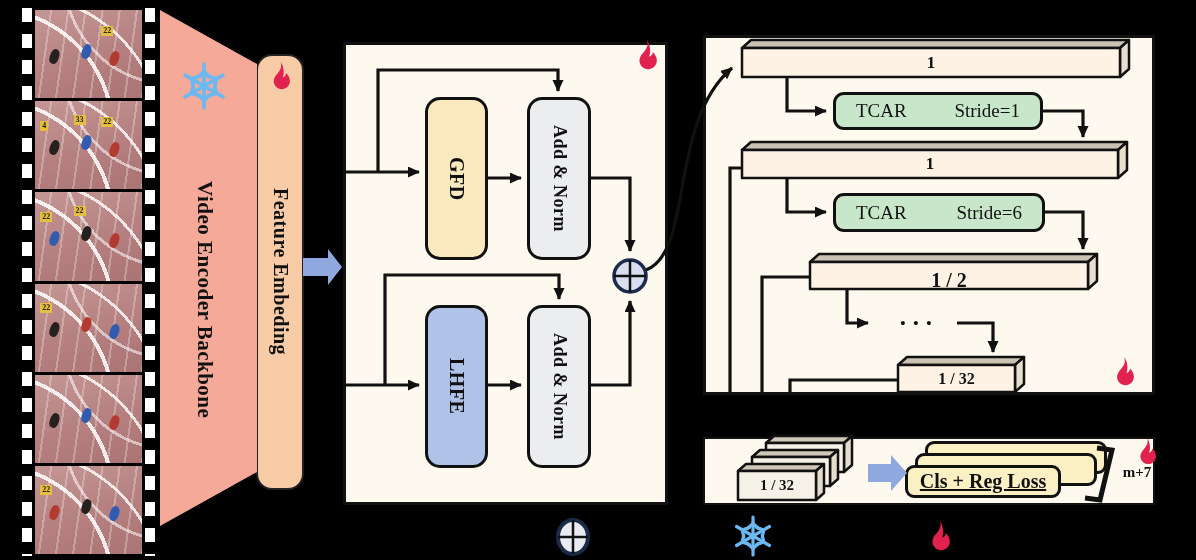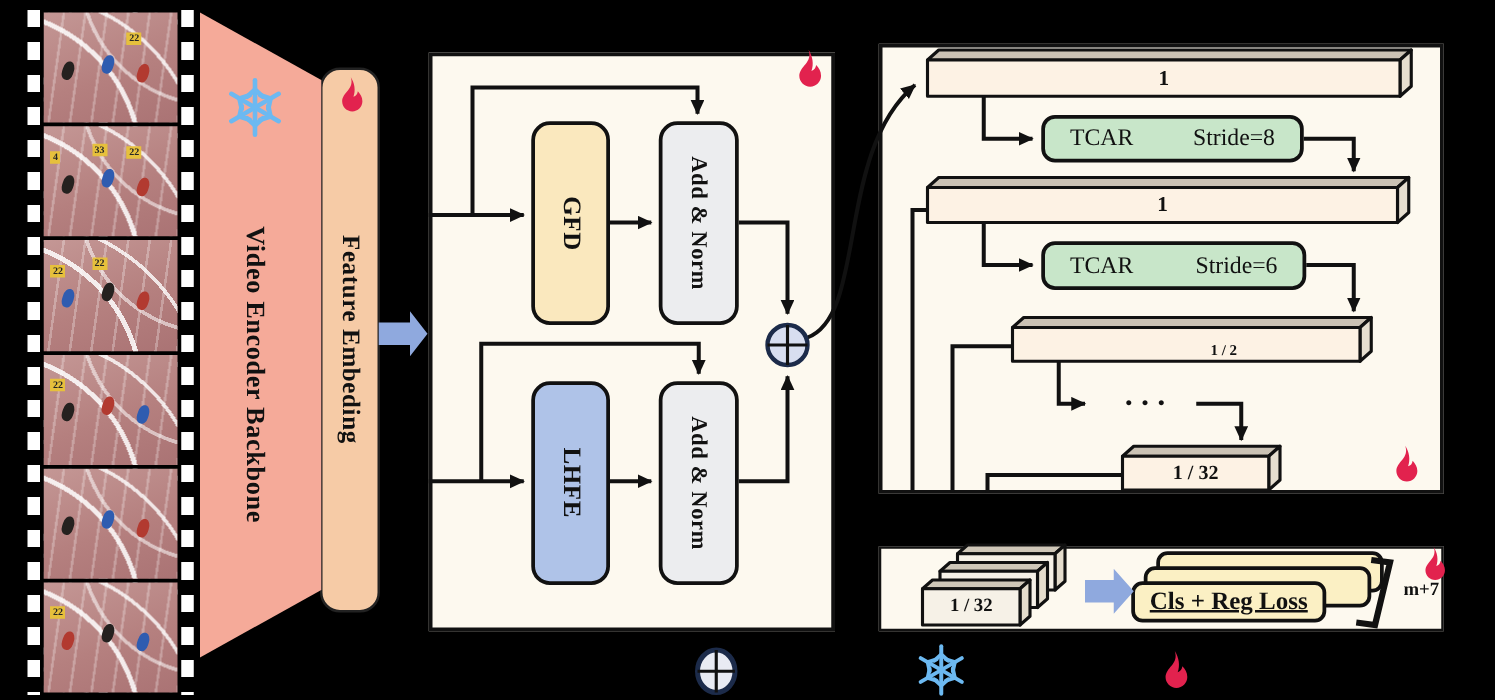--- a/index.html
+++ b/index.html
@@ -121,30 +121,30 @@
   <div class="abs box lhfe">
     <span class="vtext" style="font-size:20px">LHFE</span>
   </div>
   <div class="abs box an2">
     <span class="vtext" style="font-size:18px">Add &amp; Norm</span>
   </div>
 
   <div class="abs panel" style="left:703px;top:35px;width:452px;height:360px;"></div>
   <div class="abs tcar tcar1">
     <span>TCAR</span>
-    <span>Stride=8</span>
+    <span>Stride=1</span>
   </div>
   <div class="abs tcar tcar2">
     <span>TCAR</span>
     <span>Stride=6</span>
   </div>
 
   <div class="abs lbl" style="left:742px;top:48px;width:378px;height:29px;font-size:17px">1</div>
   <div class="abs lbl" style="left:742px;top:150px;width:376px;height:28px;font-size:17px">1</div>
-  <div class="abs lbl" style="left:840px;top:262px;width:278px;height:37px;font-size:12px">1 / 2</div>
+  <div class="abs lbl" style="left:810px;top:262px;width:278px;height:37px;font-size:20px">1 / 2</div>
   <div class="abs lbl" style="left:898px;top:365px;width:117px;height:27px;font-size:16px">1 / 32</div>
   <div class="abs lbl" style="left:880px;top:312px;width:74px;height:22px;font-size:15px;letter-spacing:2px">• • •</div>
 
   <div class="abs panel" style="left:703px;top:437px;width:452px;height:68px;border-width:2.5px"></div>
   <div class="abs lbl" style="left:738px;top:471px;width:78px;height:29px;font-size:15px;z-index:4">1 / 32</div>
   <div class="abs loss" style="left:925px;top:441px;width:182px;height:33px;"></div>
   <div class="abs loss" style="left:915px;top:453px;width:182px;height:33px;"></div>
   <div class="abs loss" style="left:905px;top:465px;width:156px;height:33px;text-decoration:underline;">
     <span>Cls + Reg Loss</span>
   </div>

